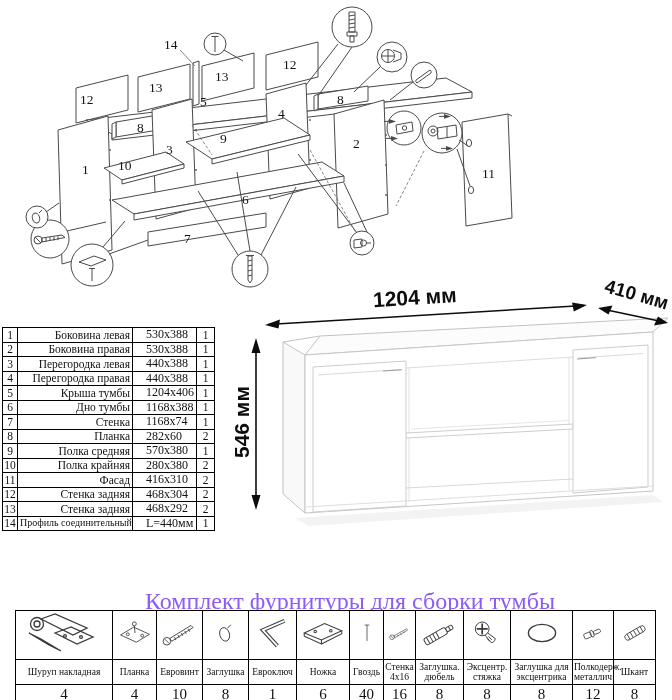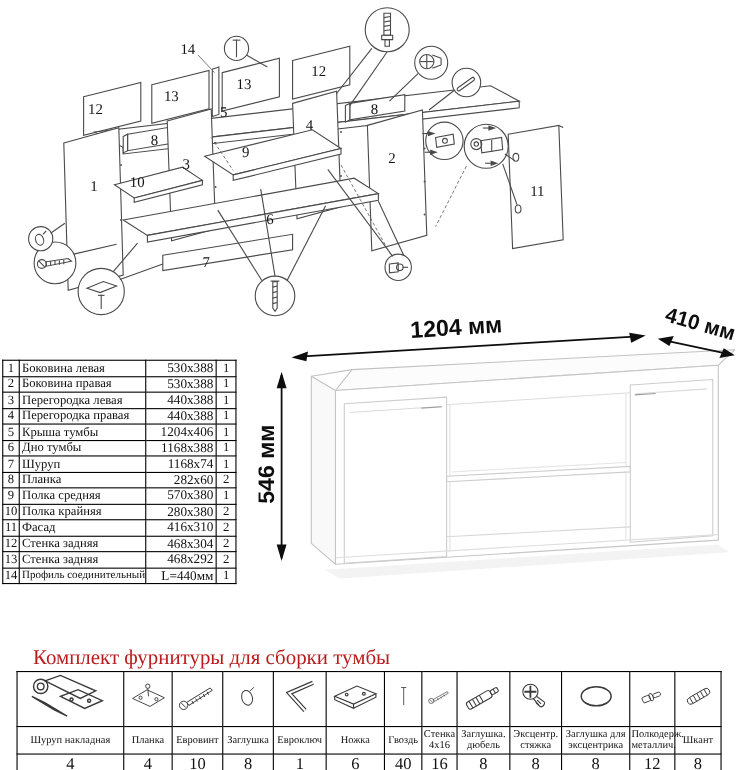--- a/index.html
+++ b/index.html
@@ -5,30 +5,30 @@
   html,body{margin:0;padding:0;background:#fff;}
   #page{position:relative;width:672px;height:700px;background:#ffffff;overflow:hidden;
         font-family:"Liberation Serif",serif;color:#111;}
   svg text{font-family:"Liberation Serif",serif;}
   
   #parts-table{position:absolute;left:2px;top:327px;width:212px;border-collapse:collapse;
                table-layout:fixed;background:#fff;}
   #parts-table td{border:1px solid #000;height:13.5px;padding:0 2px;font-size:11.5px;
                   line-height:1.05;white-space:nowrap;overflow:hidden;}
   #parts-table td.c-num{text-align:center;padding:0;}
-  #parts-table td.c-name{text-align:left;}
-  #parts-table td.c-size{text-align:right;font-size:12px;padding-left:13px;}
+  #parts-table td.c-name{text-align:right;}
+  #parts-table td.c-size{text-align:left;font-size:12px;padding-left:13px;}
   #parts-table td.c-qty{text-align:center;padding:0;}
   #parts-table tr:last-child td.c-name{font-size:10px;}
   
   #dim-svg{position:absolute;left:235px;top:278px;}
   .dim-text{font-family:"Liberation Sans",sans-serif;font-weight:bold;fill:#0d0d0d;}
   
-  #hw-title{position:absolute;left:30px;top:588px;width:640px;
-            font-size:19px;color:#b91c1c;}
+  #hw-title{position:absolute;left:30px;top:588px;width:640px;text-align:center;
+            font-size:24px;color:#8b5cf6;}
   #hw-table{position:absolute;left:15px;top:610px;width:640px;border-collapse:collapse;
             table-layout:fixed;background:#fff;}
   #hw-table td{border:1px solid #000;text-align:center;vertical-align:middle;padding:0;}
   #hw-table tr.r-icon td{height:47px;}
   #hw-table tr.r-name td{height:24px;font-size:9.5px;line-height:1.08;padding:0 1px;}
   #hw-table tr.r-qty td{height:19px;font-size:15px;}
   .ink{stroke:#4a4a4a;fill:none;stroke-width:1;}
   .inkf{stroke:#4a4a4a;fill:#ffffff;stroke-width:1;}
 </style>
 </head>
@@ -285,21 +285,21 @@
           <td class="c-qty">1</td>
         </tr>
       <tr>
           <td class="c-num">6</td>
           <td class="c-name">Дно тумбы</td>
           <td class="c-size">1168x388</td>
           <td class="c-qty">1</td>
         </tr>
       <tr>
           <td class="c-num">7</td>
-          <td class="c-name">Шуруп</td>
+          <td class="c-name">Стенка</td>
           <td class="c-size">1168x74</td>
           <td class="c-qty">1</td>
         </tr>
       <tr>
           <td class="c-num">8</td>
           <td class="c-name">Планка</td>
           <td class="c-size">282x60</td>
           <td class="c-qty">2</td>
         </tr>
       <tr>

